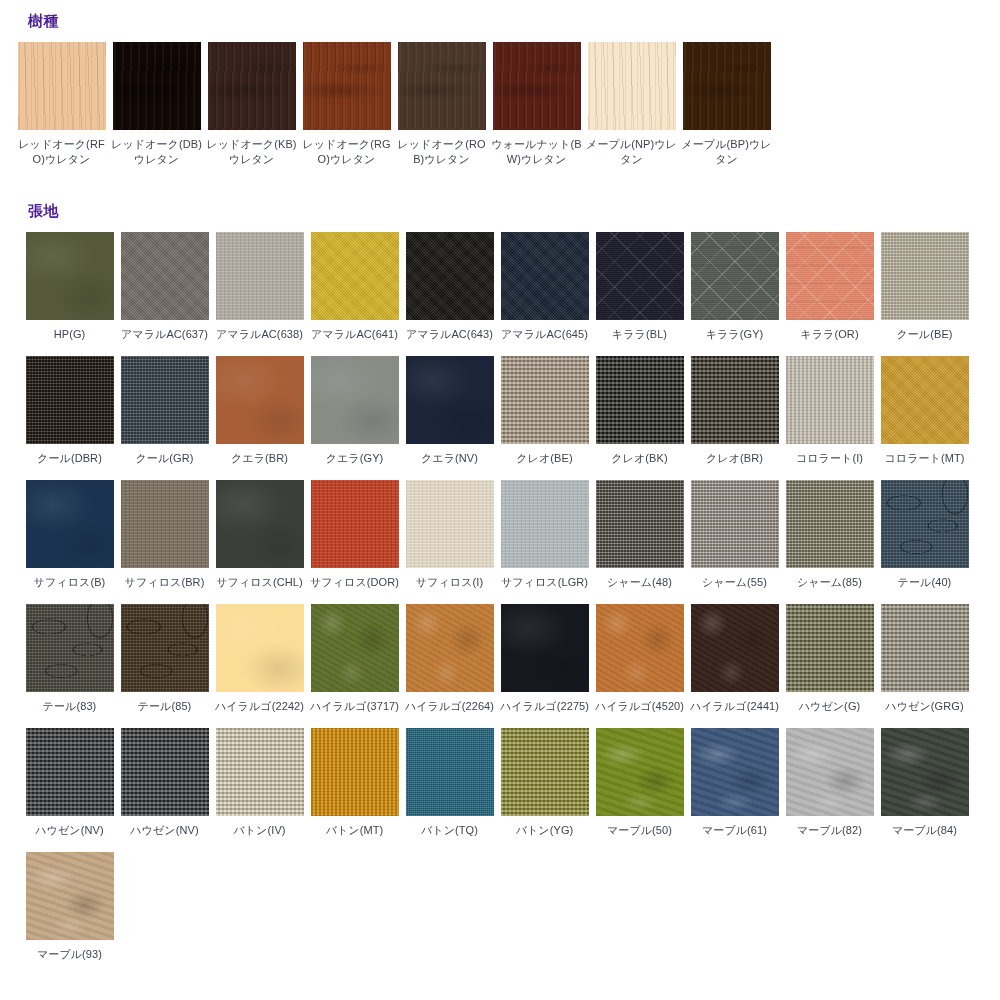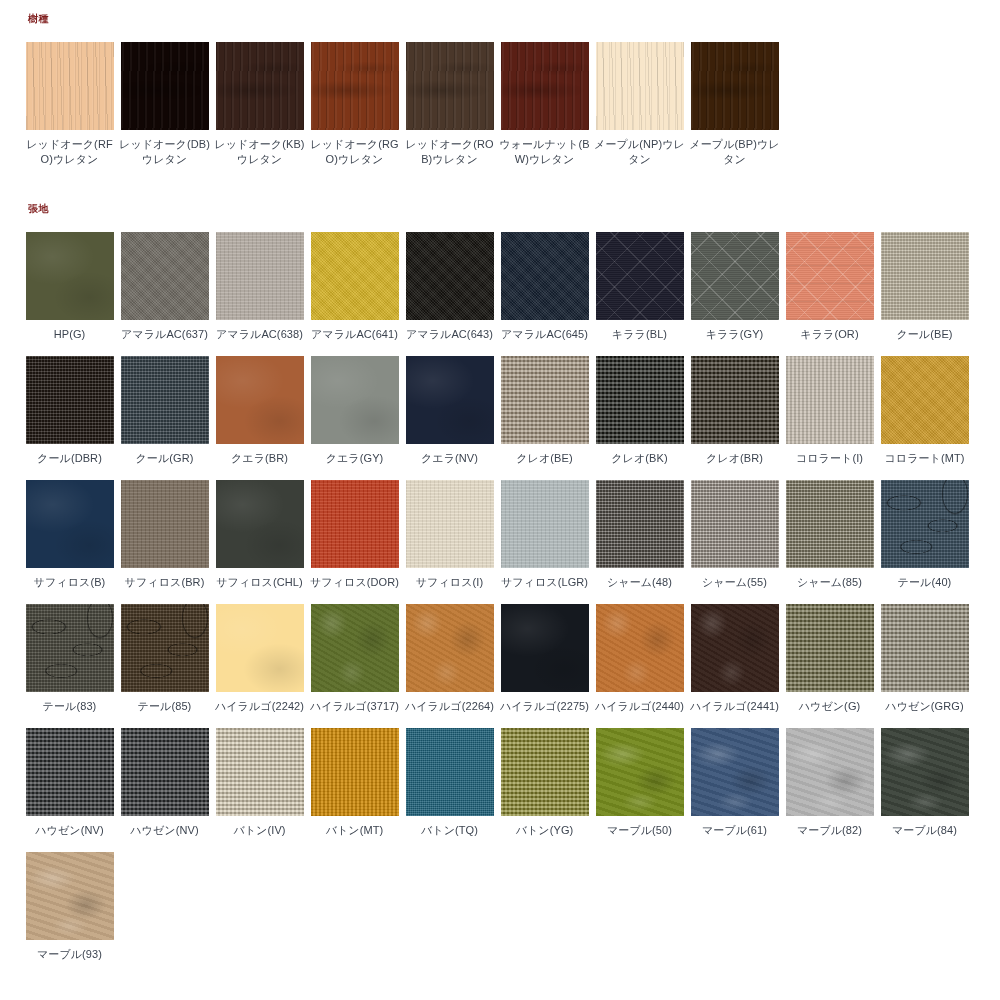--- a/index.html
+++ b/index.html
@@ -6,35 +6,35 @@
   html, body {
     margin: 0; padding: 0;
     width: 1000px; height: 1000px;
     background: #ffffff;
     font-family: "Liberation Sans", "DejaVu Sans", sans-serif;
     overflow: hidden;
   }
   .page { position: relative; width: 1000px; height: 1000px; background:#fff; }
 
   .section-title {
-    font-size: 10px;
+    font-size: 15px;
     font-weight: bold;
-    color: #7f1d1d;
+    color: #4c1d95;
     letter-spacing: 0.5px;
   }
   #wood-title { position:absolute; left:28px; top:12px; }
   #fabric-title { position:absolute; left:28px; top:202px; }
 
   .grid {
     position: absolute;
     display: grid;
     column-gap: 0px;
     row-gap: 0px;
   }
-  #wood-grid { left: 22px; top: 42px; grid-template-columns: repeat(8, 95px); }
+  #wood-grid { left: 14px; top: 42px; grid-template-columns: repeat(8, 95px); }
   #fabric-grid { left: 22px; top: 232px; grid-template-columns: repeat(10, 95px); }
 
   .cell { width: 95px; display: flex; flex-direction: column; align-items: center; }
   .swatch {
     width: 88px; height: 88px;
     position: relative;
     overflow: hidden;
     background-repeat: repeat;
   }
   .cell .label {
@@ -351,21 +351,21 @@
       <div class="cell">
         <div class="swatch tex-suede" style="background: rgb(191, 122, 54);"></div>
         <div class="label">ハイラルゴ(2264)</div>
       </div>
       <div class="cell">
         <div class="swatch tex-flat" style="background: rgb(21, 25, 31);"></div>
         <div class="label">ハイラルゴ(2275)</div>
       </div>
       <div class="cell">
         <div class="swatch tex-suede" style="background: rgb(192, 114, 50);"></div>
-        <div class="label">ハイラルゴ(2440)</div>
+        <div class="label">ハイラルゴ(4520)</div>
       </div>
       <div class="cell">
         <div class="swatch tex-suede" style="background: rgb(53, 33, 26);"></div>
         <div class="label">ハイラルゴ(2441)</div>
       </div>
       <div class="cell">
         <div class="swatch tex-basket" style="background: rgb(111, 108, 71);"></div>
         <div class="label">ハウゼン(G)</div>
       </div>
       <div class="cell">

